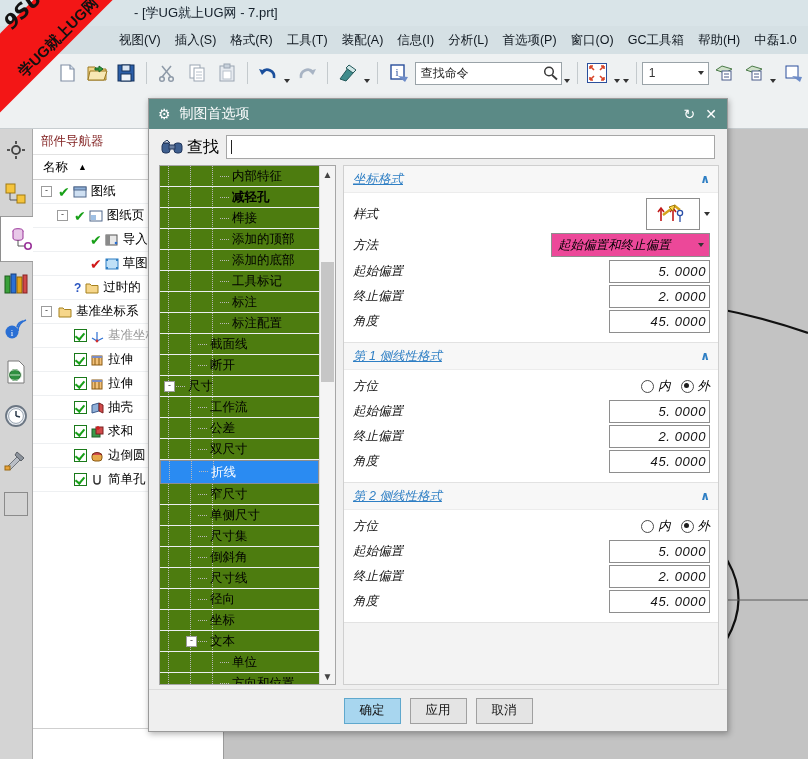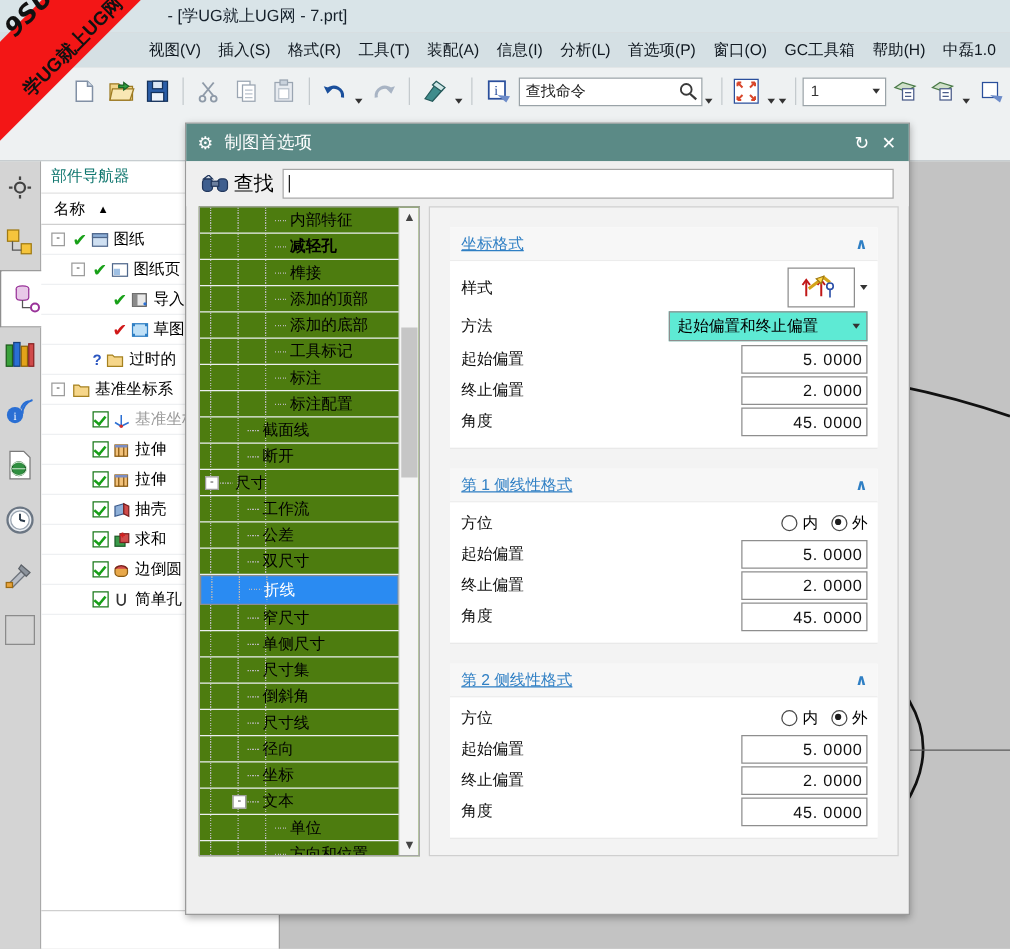--- a/index.html
+++ b/index.html
@@ -55,21 +55,21 @@
     position:absolute;left:0;top:128px;width:32px;height:631px;background:#d4d4d4;
     border-right:1px solid #a9a9a9;
   }
   .rail .rbtn{width:32px;height:44px;display:flex;align-items:center;justify-content:center;}
   .rail .rbtn.sel{background:#fff;border-top:1px solid #9b9b9b;border-bottom:1px solid #9b9b9b;}
   
   .nav{
     position:absolute;left:33px;top:128px;width:190px;height:600px;background:#fff;
     border-right:1px solid #9b9b9b;
   }
-  .nav-title{height:26px;line-height:26px;padding-left:8px;font-size:12.5px;color:#0f766e;background:#fff;}
+  .nav-title{height:26px;line-height:26px;padding-left:8px;font-size:12.5px;color:#7f1d1d;background:#fff;}
   .nav-head{
     height:24px;display:flex;align-items:center;padding-left:10px;gap:10px;
     border-top:1px solid #e2e2e2;border-bottom:1px solid #cfcfcf;background:#fff;font-size:12.5px;
   }
   .nav-row{height:23px;display:flex;align-items:center;border-bottom:1px solid #eef0f2;font-size:12.5px;white-space:nowrap;overflow:hidden;}
   .nav-row .lbl{margin-left:3px;}
   .dim{color:#9a9a9a;}
   .expander{
     width:9px;height:9px;border:1px solid #9c9c9c;background:#fff;font-size:9px;line-height:7px;
     text-align:center;color:#333;flex:none;
@@ -135,38 +135,38 @@
   }
   .tree-sb{
     position:absolute;right:0;top:0;width:15px;height:100%;background:#f4f4f4;border-left:1px solid #dcdcdc;
   }
   .sb-arrow{height:16px;display:flex;align-items:center;justify-content:center;color:#444;font-size:10px;}
   .sb-thumb{position:absolute;left:1px;width:13px;background:#c6c6c6;}
   .panel{
     position:absolute;left:194px;top:0;width:374px;height:518px;background:#f3f3f3;border:1px solid #cfcfcf;
     overflow:hidden;
   }
-  .grp{background:#fff;margin:16px;border-bottom:1px solid #e2e2e2;}
+  .grp{background:#fff;margin:0;border-bottom:1px solid #e2e2e2;font-style:italic;}
   .grp-h{
     height:26px;display:flex;align-items:center;padding:0 8px 0 9px;background:#f7f7f7;
     border-bottom:1px solid #ececec;
   }
   .grp-h .gt{color:#2f7fc4;font-size:12.5px;}
   .grp-h .chev{margin-left:auto;color:#2f7fc4;font-size:12px;font-weight:bold;}
   .grp-b{padding:4px 8px 8px 9px;background:#fff;}
   .frow{height:25px;display:flex;align-items:center;}
   .frow .fl{font-size:12.5px;color:#111;}
   .frow .fr{margin-left:auto;display:flex;align-items:center;}
   .inp{
     width:96px;height:21px;background:#fff;border:1px solid #8e8e8e;
     display:flex;align-items:center;justify-content:flex-end;padding-right:3px;
     font-size:13px;color:#111;letter-spacing:.6px;
   }
   .sel{
-    width:146px;height:22px;background:#5eead4;border:1px solid #8e8e8e;
+    width:146px;height:22px;background:#ec4899;border:1px solid #8e8e8e;
     display:flex;align-items:center;padding:0 5px 0 6px;font-size:12.5px;
   }
   .sel .sc{margin-left:auto;}
   .stylebtn{
     width:52px;height:30px;background:#fff;border:1px solid #8e8e8e;
     display:flex;align-items:center;justify-content:center;
   }
   .stylewrap{display:flex;align-items:center;gap:4px;}
   .radio{width:11px;height:11px;border:1.3px solid #4a4a4a;border-radius:50%;background:#fff;position:relative;flex:none;}
   .radio.on:after{content:"";position:absolute;left:2px;top:2px;width:5px;height:5px;border-radius:50%;background:#1d1d1d;}
@@ -982,20 +982,25 @@
                   <div class="inp">
                     <span>45. 0000</span>
                   </div>
                 </div>
               </div>
             </div>
           </div>
         </div>
     </div>
 
+    <div class="dlg-foot" id="dlg-foot">
+        <div class="btn pri">确定</div>
+        <div class="btn">应用</div>
+        <div class="btn">取消</div>
+      </div>
   </div>
 
   <div class="wm">
     <div class="band"></div>
     <div class="t1">9SUG</div>
     <div class="t2">学UG就上UG网</div>
   </div>
 
 </div>
 

